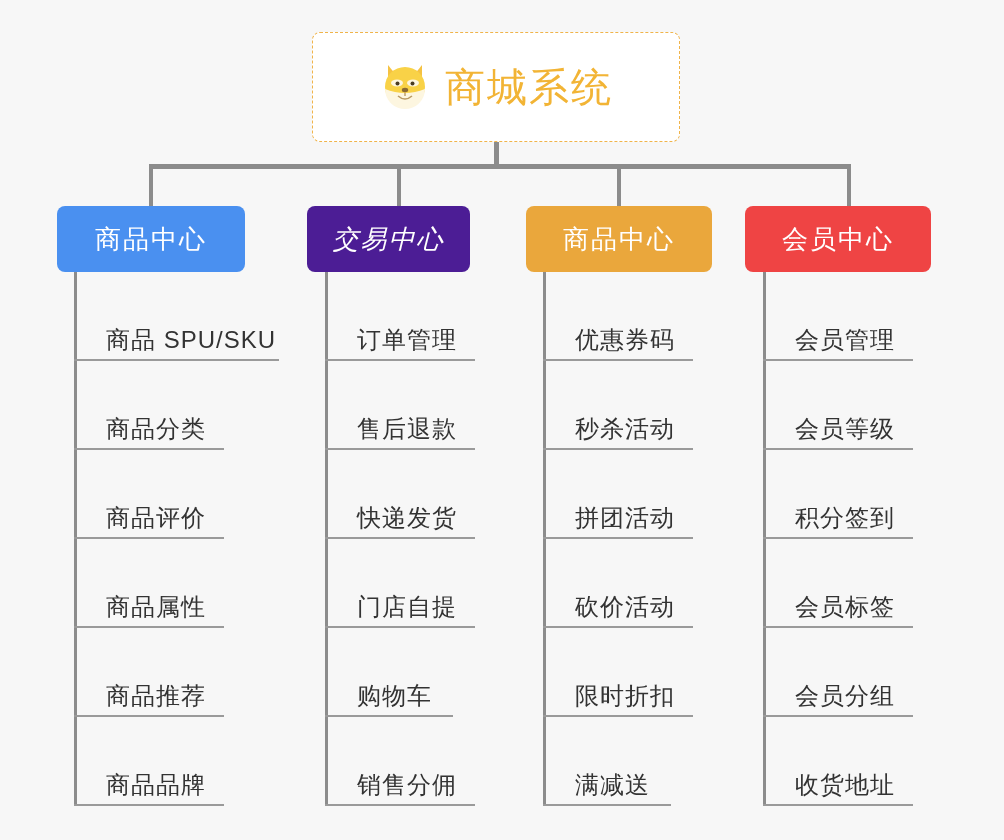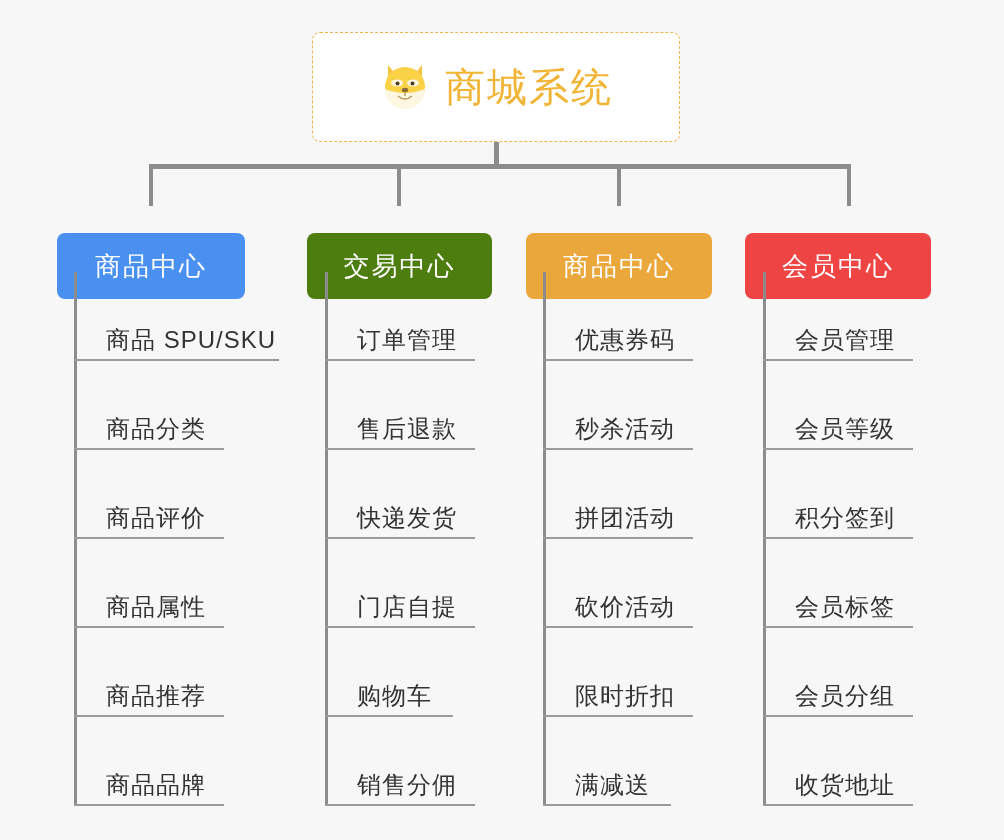--- a/index.html
+++ b/index.html
@@ -56,21 +56,20 @@
     position: absolute;
     height: 66px;
     border-radius: 8px;
     display: flex;
     align-items: center;
     justify-content: center;
     color: #ffffff;
     font-size: 26px;
     letter-spacing: 2px;
     box-sizing: border-box;
-    margin-top: 27px;
   }
 
   
   .col {
     position: absolute;
     top: 272px;
   }
   .col-rail {
     position: absolute;
     left: 0;
@@ -132,21 +131,21 @@
   <div class="conn conn-h" style="left:149px; top:164px; width:702px; height:5px;"></div>
 
   <div class="conn conn-v" style="left:149px; top:164px; height:42px;"></div>
   <div class="conn conn-v" style="left:397px; top:164px; height:42px;"></div>
   <div class="conn conn-v" style="left:617px; top:164px; height:42px;"></div>
   <div class="conn conn-v" style="left:847px; top:164px; height:42px;"></div>
 
   <div class="cat-box" style="left:57px; top:206px; width:188px; background:#4a90f0;">
     <span>商品中心</span>
   </div>
-  <div class="cat-box" style="left:307px; top:206px; width:185px; background:#4d7c0f;">
+  <div class="cat-box" style="left:307px; top:206px; width:163px; background:#4c1d95;font-style:italic;">
     <span>交易中心</span>
   </div>
   <div class="cat-box" style="left:526px; top:206px; width:186px; background:#eaa73c;">
     <span>商品中心</span>
   </div>
   <div class="cat-box" style="left:745px; top:206px; width:186px; background:#ef4444;">
     <span>会员中心</span>
   </div>
 
   <div class="col" style="left:74px; width:230px;">

